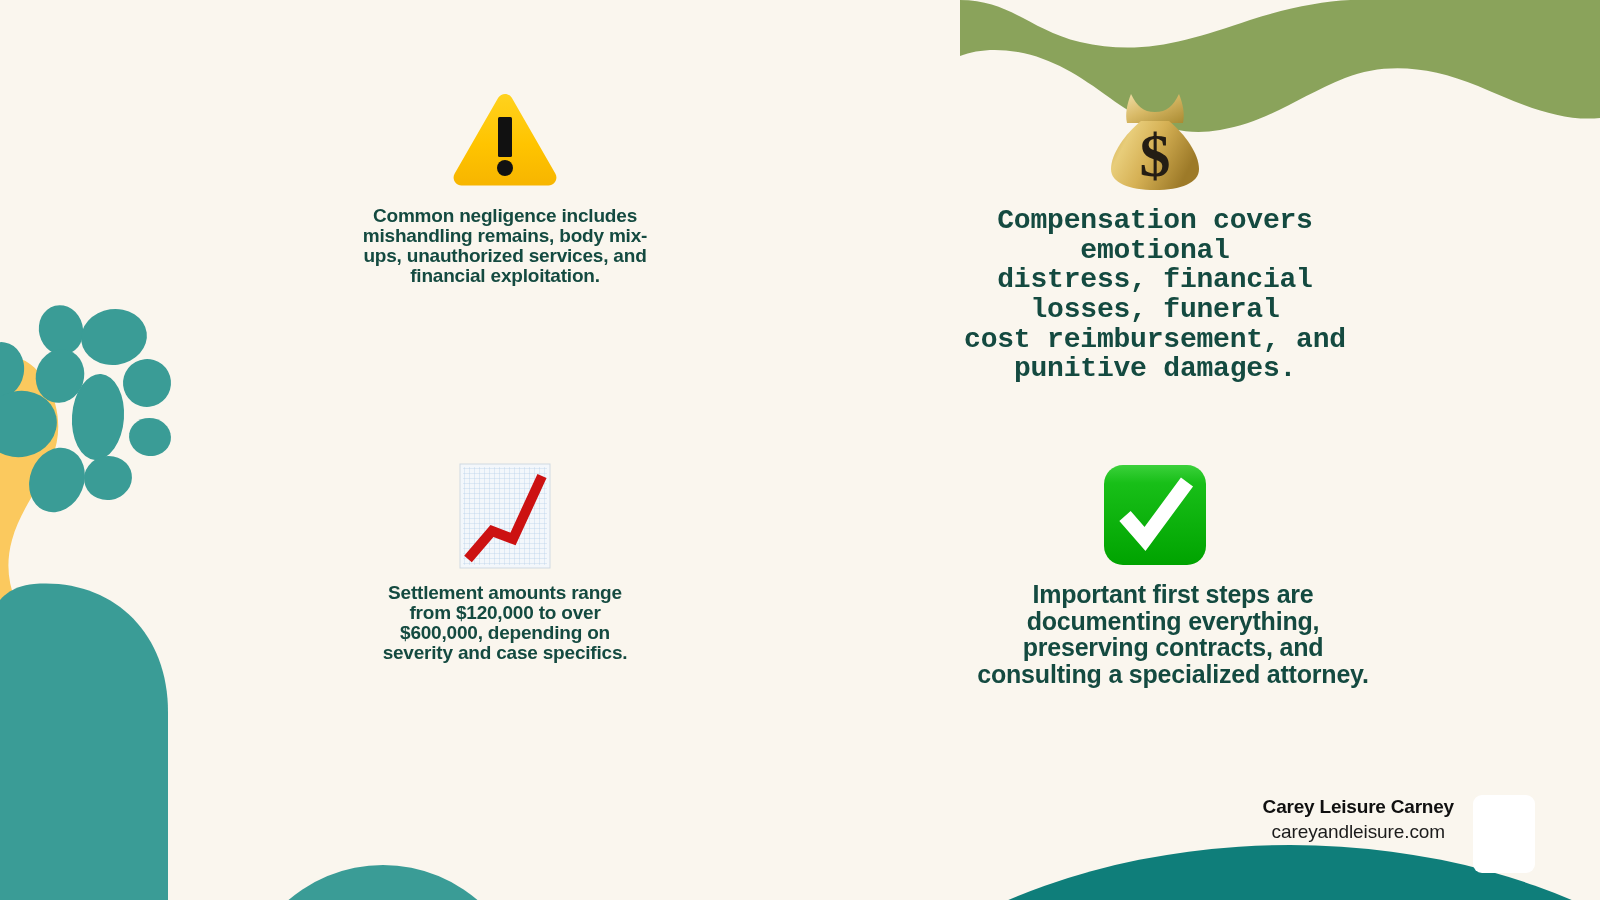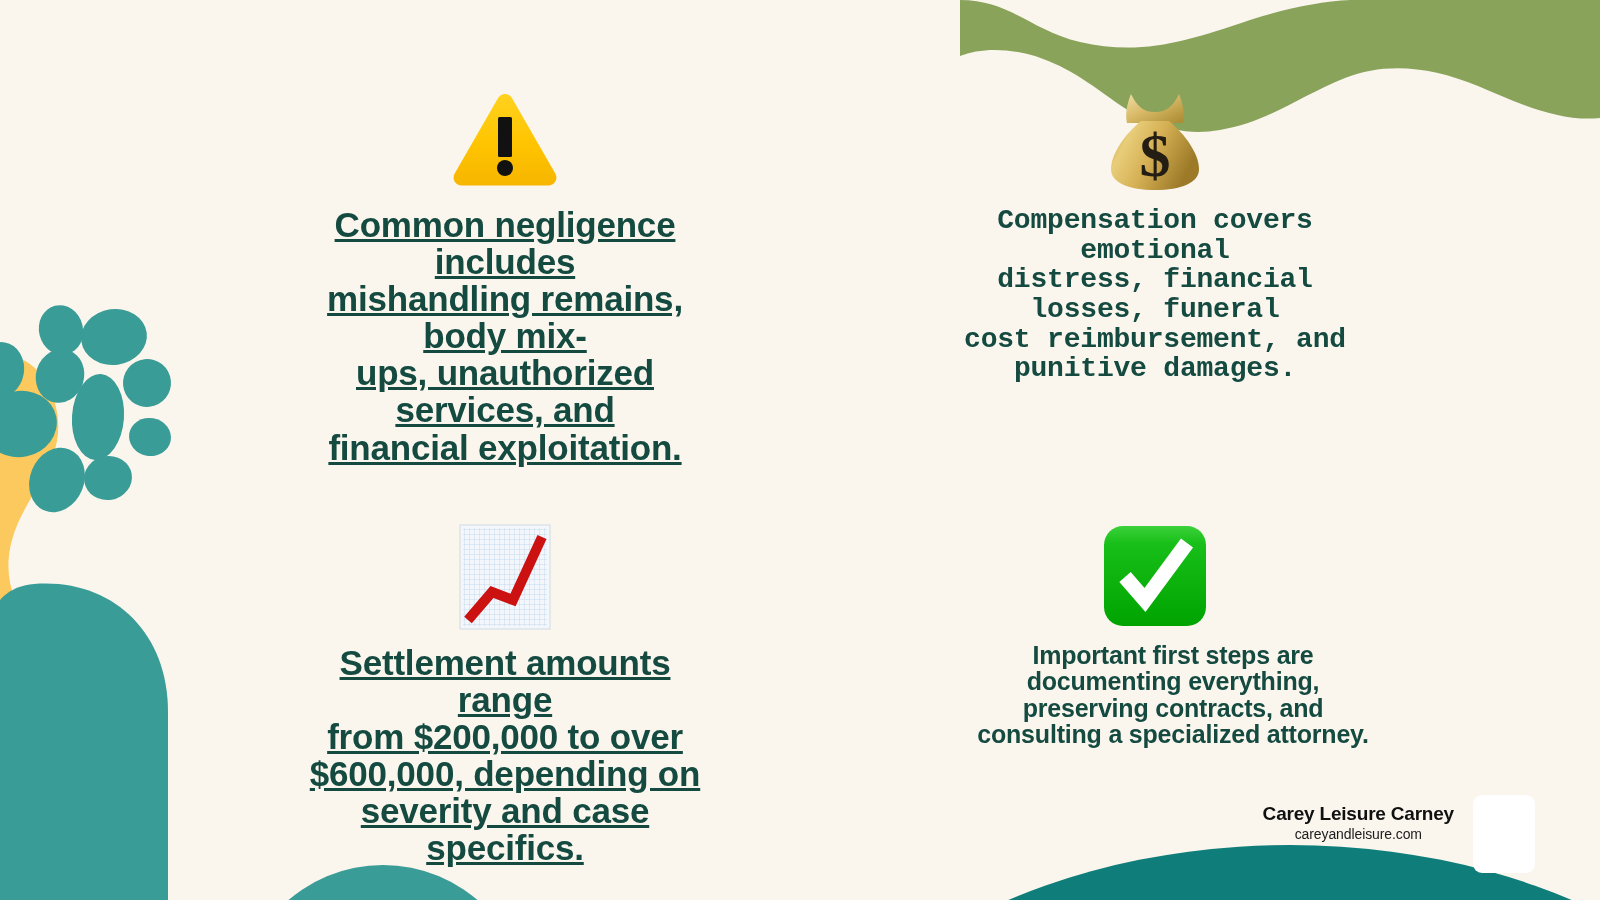--- a/index.html
+++ b/index.html
@@ -54,40 +54,40 @@
   .icon-svg { display: block; }
 
   .card-text {
     color: #144a40;
     font-weight: bold;
     text-align: center;
     line-height: 1.06;
     letter-spacing: -0.2px;
     white-space: pre-line;
   }
-  .t-big   { font-size: 35px; max-width: 430px; text-decoration: underline; }
+  .t-big   { font-size: 19px; max-width: 430px; }
   .t-mid   { font-size: 28px; max-width: 440px; font-family: Liberation Mono, monospace; }
   .t-small { font-size: 25px; max-width: 430px; margin-left: 36px; }
 
   
   .brand {
     position: absolute;
     right: 146px;
     bottom: 56px;
     text-align: center;
     line-height: 1.28;
   }
   .brand-name {
     font-size: 19px;
     font-weight: bold;
     color: #101010;
     letter-spacing: -0.2px;
   }
   .brand-url {
-    font-size: 14px;
+    font-size: 19px;
     font-weight: normal;
     color: #1b1b1b;
     letter-spacing: -0.1px;
   }
   .brand-logo {
     position: absolute;
     left: 1473px;
     top: 795px;
     width: 62px;
     height: 78px;
@@ -198,21 +198,21 @@
             <pattern id="gridPat" width="5" height="5" patternUnits="userSpaceOnUse">
               <path d="M5,0 L0,0 L0,5" fill="none" stroke="#b9d3ea" stroke-width="0.8"></path>
             </pattern>
           </defs>
           <rect x="1" y="1" width="90" height="104" fill="#f3f7fb" stroke="#cfd9e2" stroke-width="1"></rect>
           <rect x="4" y="4" width="84" height="98" fill="url(#gridPat)"></rect>
           <path d="M9,96 L33,68 L54,76 L83,13" fill="none" stroke="#cc1111" stroke-width="10" stroke-linejoin="miter" stroke-linecap="butt"></path>
         </svg>
       </div>
       <div class="card-text t-big">Settlement amounts range
-from $200,000 to over
+from $120,000 to over
 $600,000, depending on
 severity and case specifics.</div>
     </div>
 
     <div class="cell cell-r2">
       <div class="icon-wrap">
         <svg class="icon-svg" width="108" height="104" viewBox="0 0 108 104">
           <defs>
             <linearGradient id="checkGrad" x1="0" y1="0" x2="0" y2="1">
               <stop offset="0%" stop-color="#3bd13b"></stop>

